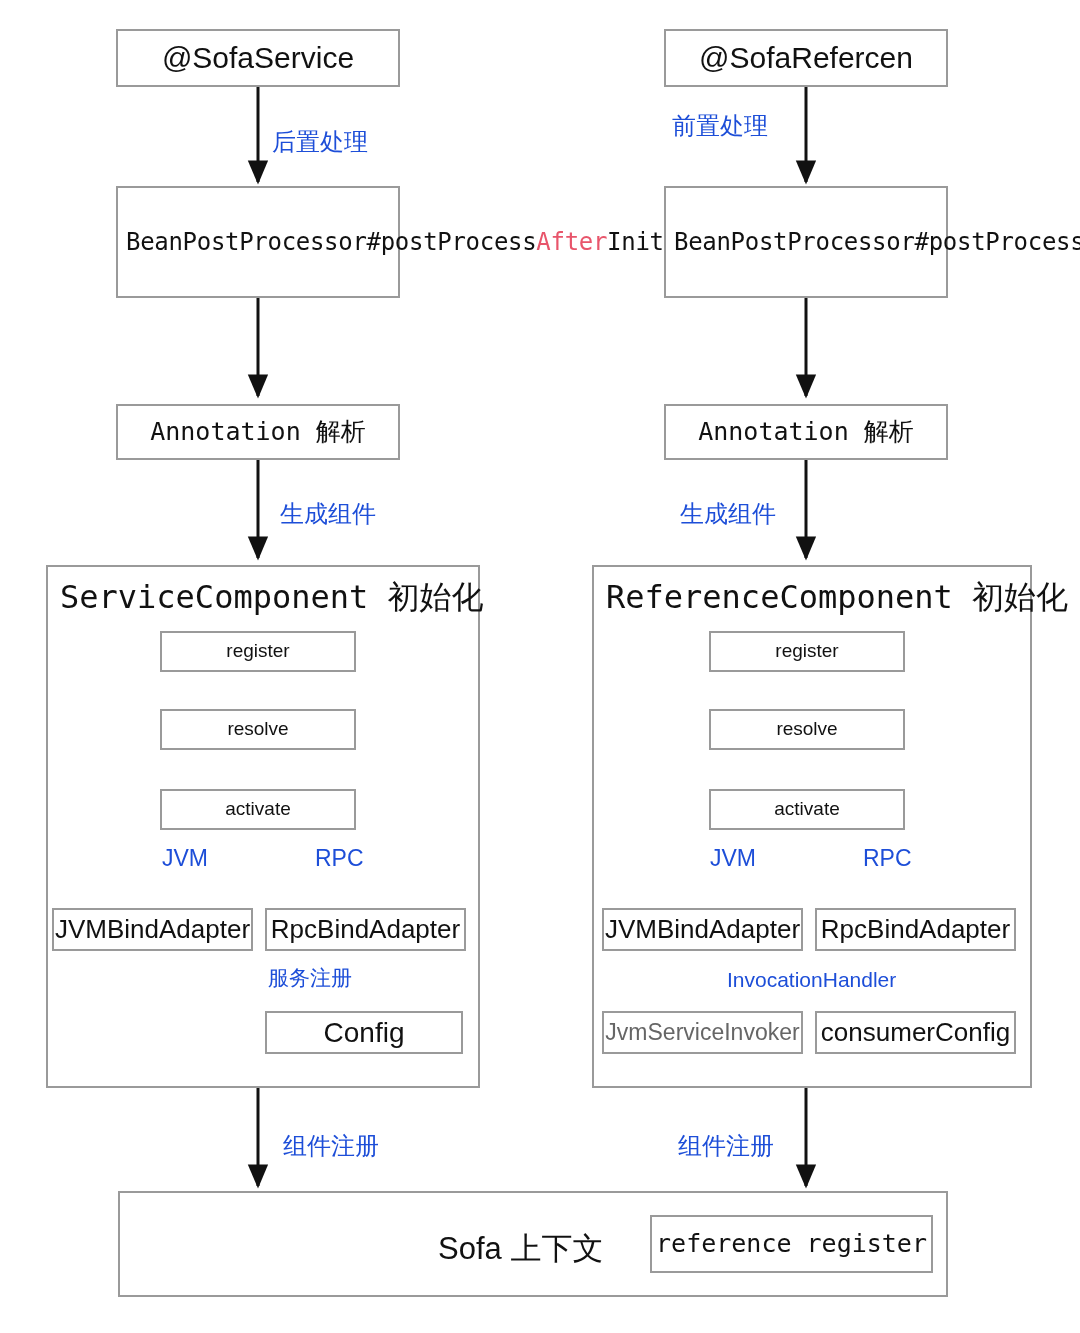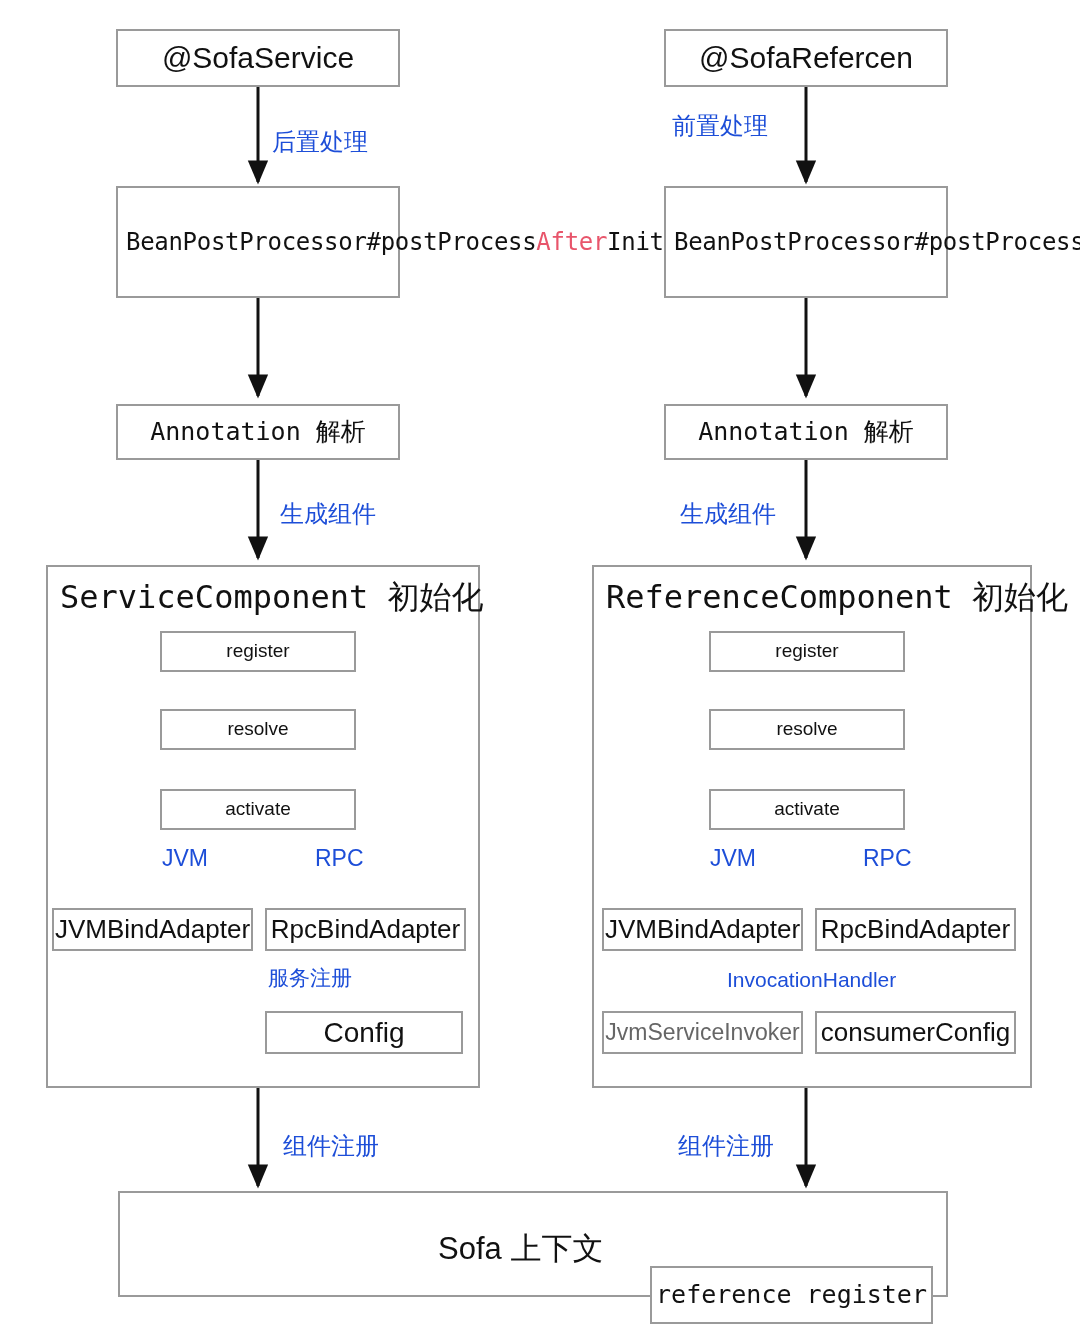--- a/index.html
+++ b/index.html
@@ -282,17 +282,17 @@
     <span>组件注册</span>
   </div>
 
   <div class="sofa-outer" style="left:118px; top:1191px; width:830px; height:106px;"></div>
 
 
   <div class="sofa-title" style="left:438px; top:1228px;">
     <span>Sofa 上下文</span>
   </div>
 
-  <div class="box mono sofa-inner" style="left:650px; top:1266px; width:283px; height:58px;">
+  <div class="box mono sofa-inner" style="left:650px; top:1215px; width:283px; height:58px;">
     <span>reference register</span>
   </div>
 
 </div>
 
 </body></html>

